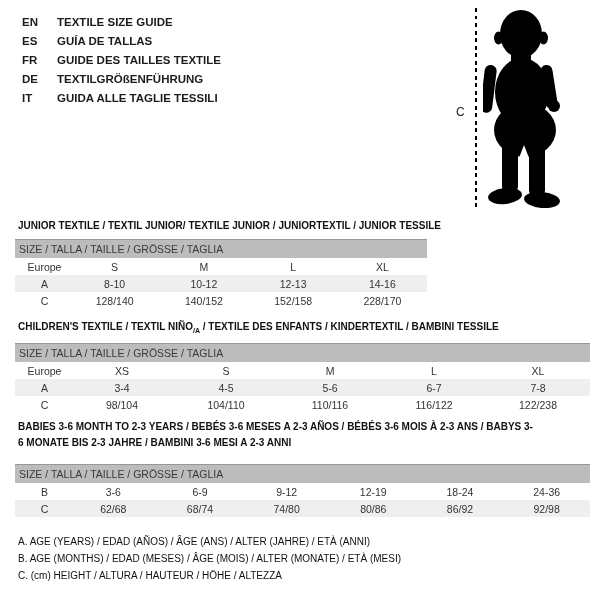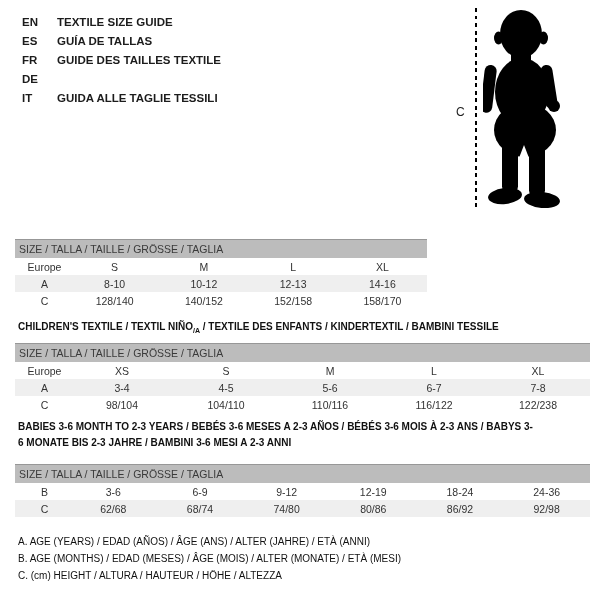--- a/index.html
+++ b/index.html
@@ -60,20 +60,21 @@
     <div class="lang-row">
       <span class="lang-code">ES</span>
       <span class="lang-text">GUÍA DE TALLAS</span>
     </div>
     <div class="lang-row">
       <span class="lang-code">FR</span>
       <span class="lang-text">GUIDE DES TAILLES TEXTILE</span>
     </div>
     <div class="lang-row">
       <span class="lang-code">DE</span>
+      <span class="lang-text">TEXTILGRÖßENFÜHRUNG</span>
     </div>
     <div class="lang-row">
       <span class="lang-code">IT</span>
       <span class="lang-text">GUIDA ALLE TAGLIE TESSILI</span>
     </div>
   </div>
 
   <div class="dash-line"></div>
   <span class="c-label">C</span>
   <svg class="fig-svg" width="84" height="200" viewBox="0 0 84 200" aria-hidden="true">
@@ -88,20 +89,21 @@
       <circle cx="71" cy="98" r="6"></circle>
       <ellipse cx="42" cy="122" rx="31" ry="27"></ellipse>
       <rect x="19" y="126" width="16" height="60" rx="7.5"></rect>
       <rect x="46" y="126" width="16" height="64" rx="7.5"></rect>
       <ellipse cx="22" cy="188" rx="17" ry="8" transform="rotate(-6 22 188)"></ellipse>
       <ellipse cx="59" cy="192" rx="18" ry="8" transform="rotate(5 59 192)"></ellipse>
     </g>
     <path d="M36,150 L41,137 L46,150 Z" fill="#ffffff"></path>
   </svg>
 
+  <div class="tbl-title" id="title-1"><span>JUNIOR TEXTILE / TEXTIL JUNIOR/ TEXTILE JUNIOR / JUNIORTEXTIL / JUNIOR TESSILE</span><span class="sub"></span><span></span></div>
   <table class="size-table" id="table-1">
     <colgroup>
         <col class="lblcol">
         <col>
         <col>
         <col>
         <col>
       </colgroup>
     <thead>
       <tr>
@@ -121,21 +123,21 @@
         <td>8-10</td>
         <td>10-12</td>
         <td>12-13</td>
         <td>14-16</td>
       </tr>
       <tr>
         <td class="lbl">C</td>
         <td>128/140</td>
         <td>140/152</td>
         <td>152/158</td>
-        <td>158/170</td>
+        <td>228/170</td>
       </tr>
     </tbody>
   </table>
 
   <div class="tbl-title" id="title-2"><span>CHILDREN'S TEXTILE / TEXTIL NIÑO</span><span class="sub">/A</span><span> / TEXTILE DES ENFANTS / KINDERTEXTIL / BAMBINI TESSILE</span></div>
   <table class="size-table" id="table-2">
     <colgroup>
         <col class="lblcol">
         <col>
         <col>

